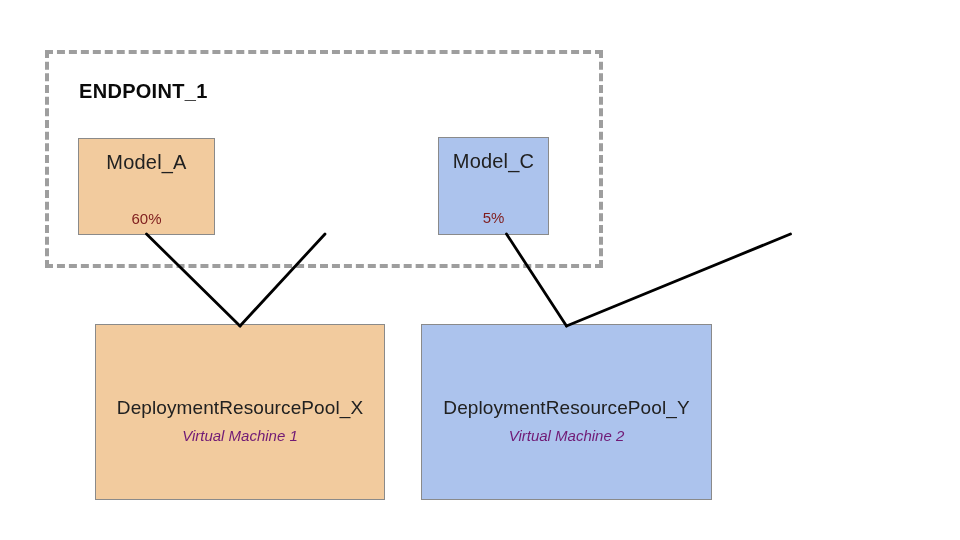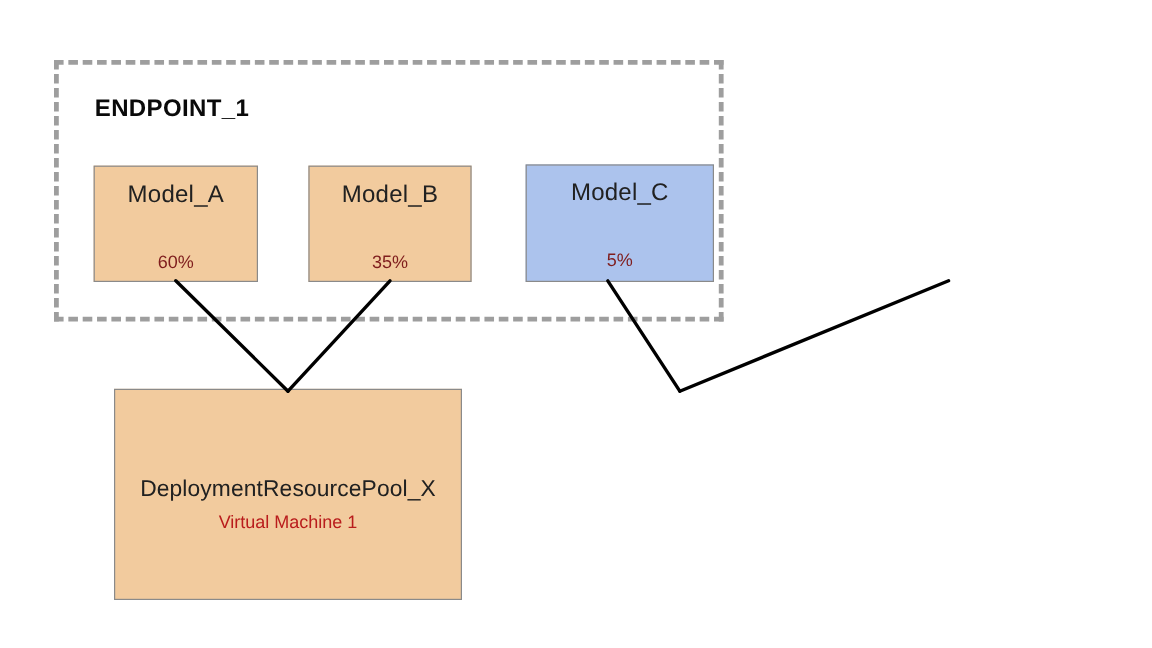--- a/index.html
+++ b/index.html
@@ -68,21 +68,22 @@
   }
   .pool.orange { background: var(--orange-fill, #f2cb9e); }
   .pool.blue   { background: var(--blue-fill, #acc3ed); }
   .pool-title {
     font-size: 19px;
     color: #212121;
     letter-spacing: 0.1px;
   }
   .pool-sub {
     font-size: 15px;
-    color: #b91c1c;
+    color: #701a75;
+    font-style: italic;
   }
   
   #connectors {
     position: absolute;
     left: 0;
     top: 0;
     width: 960px;
     height: 540px;
     pointer-events: none;
     z-index: 5;
@@ -90,21 +91,21 @@
   #connectors line {
     stroke: var(--connector, #000000);
     stroke-width: 2.8;
     stroke-linecap: round;
   }
   
   #endpoint_1 { left: 45px;  top: 50px; width: 558px; height: 218px; }
   #endpoint_2 { left: 660px; top: 50px; width: 258px; height: 218px; }
   #model_a { left: 78px;  top: 138px; width: 137px; height: 97px; }
   #model_b { left: 257px; top: 138px; width: 136px; height: 97px; }
-  #model_c { left: 438px; top: 137px; width: 157px; height: 98px; }
+  #model_c { left: 438px; top: 137px; width: 111px; height: 98px; }
   #model_d { left: 723px; top: 137px; width: 135px; height: 98px; }
   #pool_x  { left: 95px;  top: 324px; width: 290px; height: 176px; }
   #pool_y  { left: 421px; top: 324px; width: 291px; height: 176px; }
 </style>
 </head>
 <body>
 
 <div class="canvas">
 
   <svg id="connectors">
@@ -117,30 +118,30 @@
   <div class="endpoint" id="endpoint_1">
     <div class="endpoint-title">ENDPOINT_1</div>
   </div>
 
 
   <div class="model orange" id="model_a">
     <div class="model-label">Model_A</div>
     <div class="model-traffic">60%</div>
   </div>
 
-  <div class="model orange" id="model_b">
-    <div class="model-label">Model_B</div>
-    <div class="model-traffic">35%</div>
-  </div>
 
   <div class="model blue" id="model_c">
     <div class="model-label">Model_C</div>
     <div class="model-traffic">5%</div>
   </div>
 
 
   <div class="pool orange" id="pool_x">
     <div class="pool-title">DeploymentResourcePool_X</div>
     <div class="pool-sub">Virtual Machine 1</div>
   </div>
 
+  <div class="pool blue" id="pool_y">
+    <div class="pool-title">DeploymentResourcePool_Y</div>
+    <div class="pool-sub">Virtual Machine 2</div>
+  </div>
 
 </div>
 
 </body></html>

